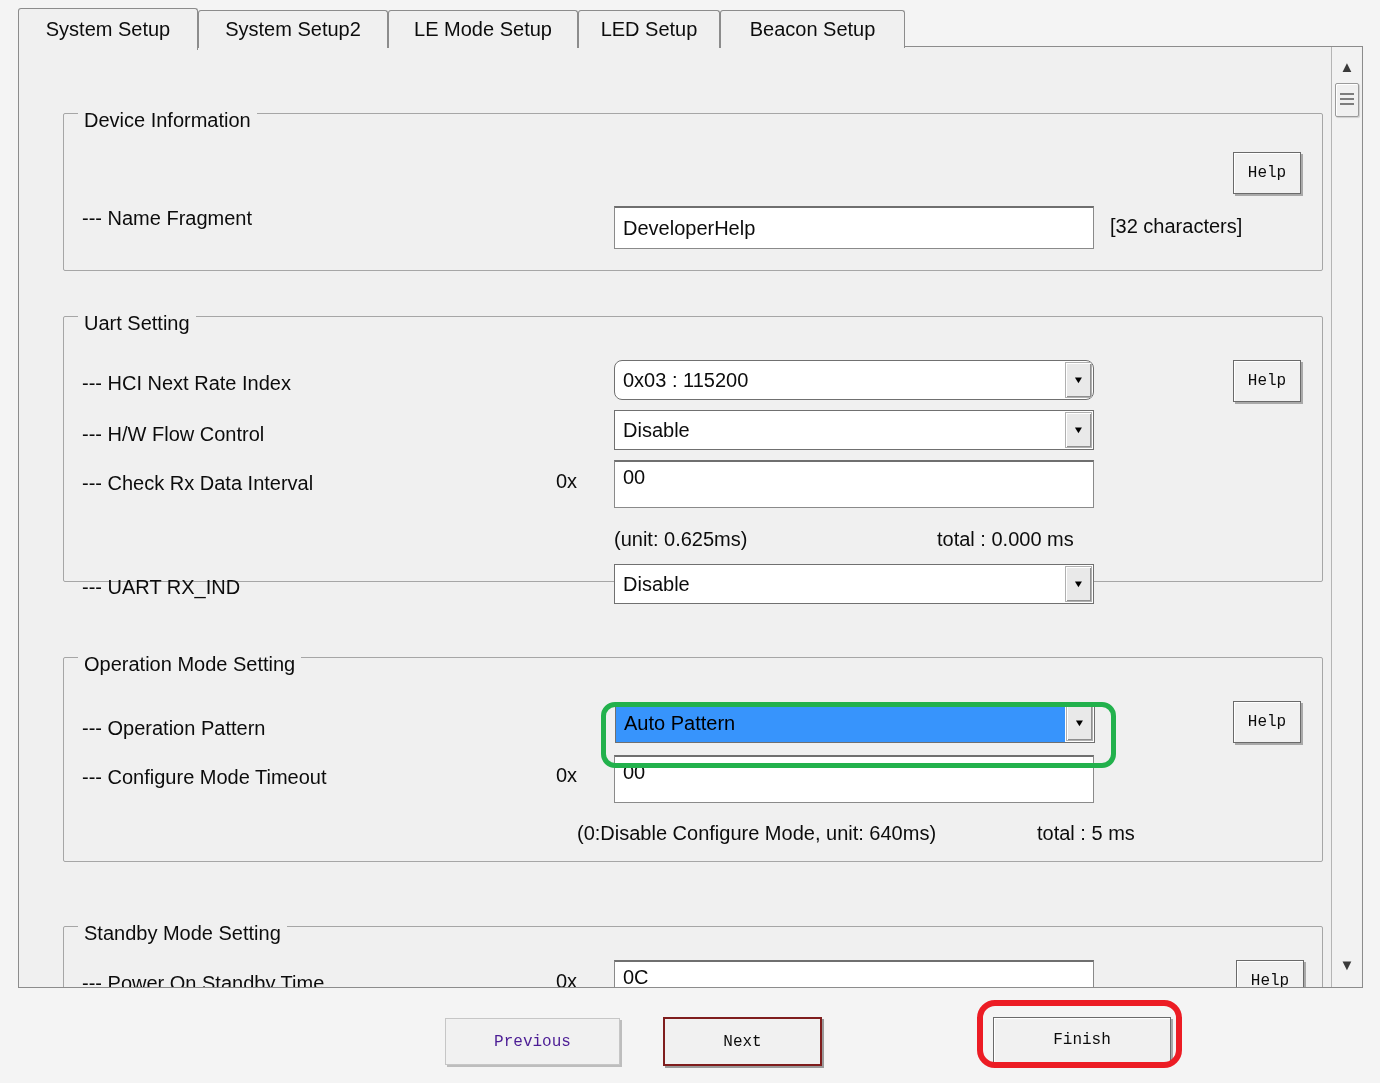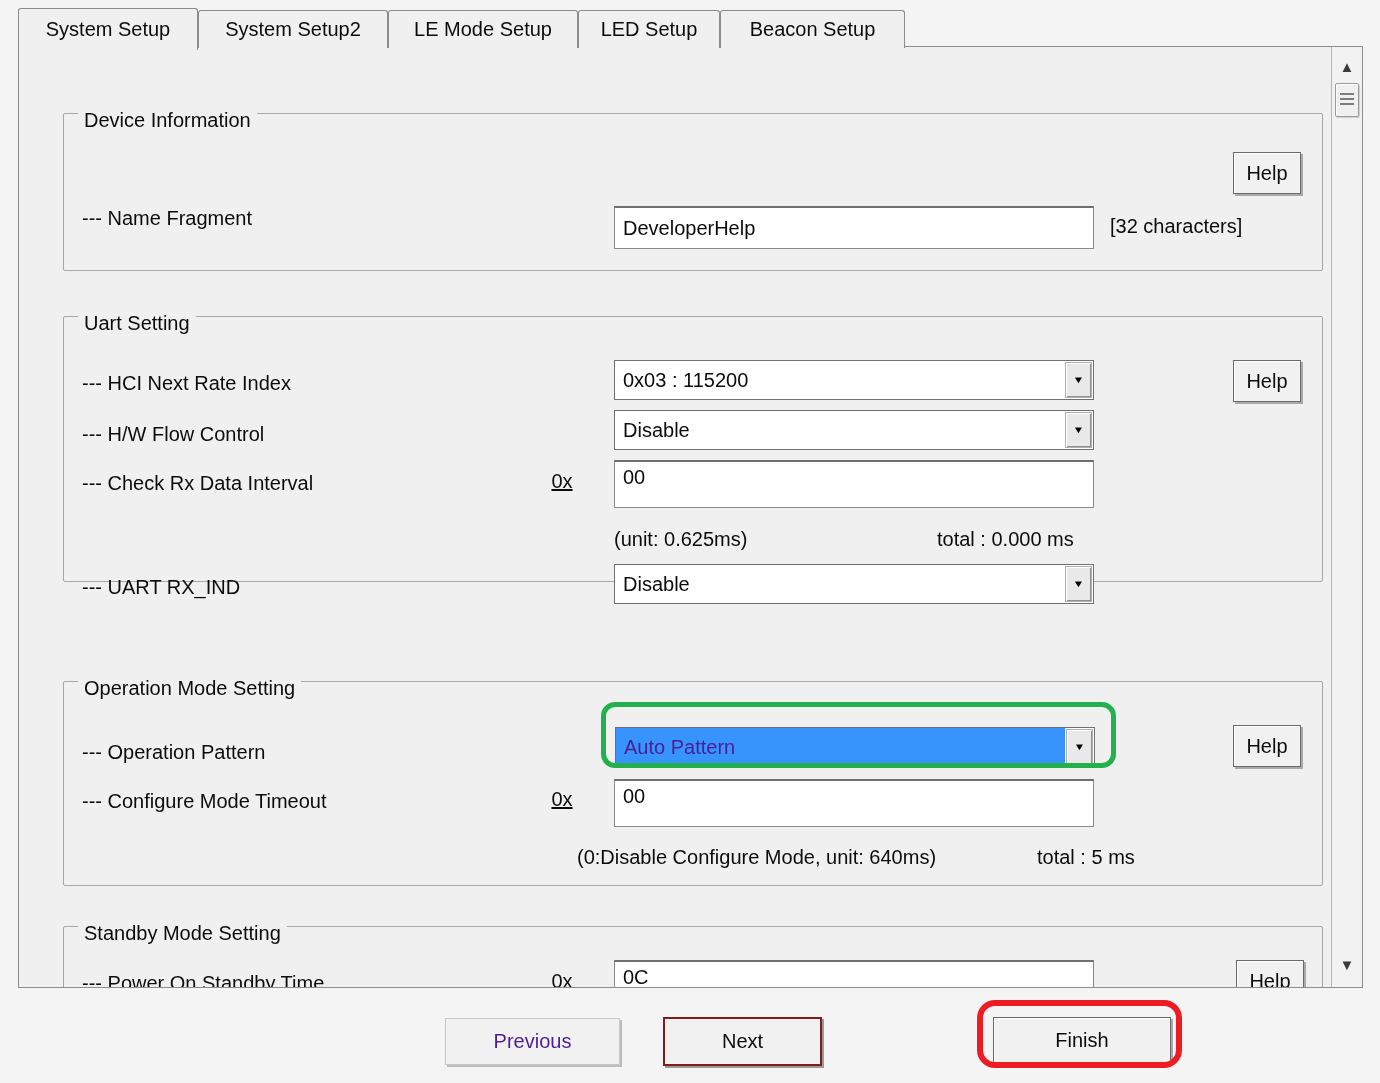--- a/index.html
+++ b/index.html
@@ -62,57 +62,57 @@
   .group-title {
     position:absolute; top:-13px; left:14px; padding:0 6px;
     background:#f0f0f0; font-size:20px; white-space:nowrap;margin-top:8px;
   }
   .g-device { left:62px; top:112px; width:1260px; height:158px; }
   .g-uart { left:62px; top:315px; width:1260px; height:266px; }
   .g-opmode { left:62px; top:670px; width:1260px; height:205px; }
   .g-standby { left:62px; top:925px; width:1260px; height:110px; }
 
   .lbl { position:absolute; font-size:20px; line-height:24px; white-space:nowrap; }
-  .hexpfx { position:absolute; width:30px; text-align:center; font-size:20px; line-height:24px;text-decoration:underline; }
+  .hexpfx { position:absolute; width:30px; text-align:right; font-size:20px; line-height:24px; }
   .note { position:absolute; font-size:20px; line-height:24px; white-space:pre; }
 
   
   .tfield, .tarea {
     position:absolute; background:#ffffff;
     border:1px solid #8a8a8a; border-top:2px solid #6f6f6f;
     font-family:"Liberation Sans", sans-serif; font-size:20px; color:#0c0c0c;
     padding-left:8px; outline:none;
   }
   .tarea { resize:none; overflow:hidden; padding-top:3px; line-height:24px; }
 
   .combo {
     position:absolute; height:40px; width:480px;
     background:#ffffff; border:1px solid #707070;
     display:flex; align-items:stretch; cursor:default;
   }
   .combo-value {
     flex:1; display:flex; align-items:center; padding-left:8px;
     font-size:20px; white-space:nowrap; overflow:hidden;
   }
-  .combo.selected-blue .combo-value { background:#3794fc; color:#4c1d95; }
+  .combo.selected-blue .combo-value { background:#3794fc; color:#000000; }
   .combo-btn {
     width:27px; margin:1px; background:#e9e9e9;
     border:1px solid #b0b0b0;
     box-shadow:inset 1px 1px 0 #ffffff, inset -1px -1px 0 #8f8f8f;
     display:flex; align-items:center; justify-content:center;
   }
   .combo-arrow { font-size:12px; color:#000; line-height:1; transform:scaleY(.8); }
 
   
   .btn {
     position:absolute; background:#f1f1f1;
     border:1px solid #6a6a6a;
     box-shadow:inset 1px 1px 0 #ffffff, 2px 2px 0 #a9a9a9;
     display:flex; align-items:center; justify-content:center;
-    font-size:20px; color:#0c0c0c; cursor:default; white-space:nowrap;
+    font-size:16px; color:#0c0c0c; cursor:default; white-space:nowrap;font-family:Liberation Mono, monospace;
   }
   .btn-help { width:68px; height:42px; }
   .btn-disabled { color:#4c1d95; border-color:#c6c6c6; box-shadow:2px 2px 0 #bdbdbd; }
   .btn-default { border:2px solid #7f1d1d; box-shadow:2px 2px 0 #9a9a9a; }
 
   
   .annot { position:absolute; pointer-events:none; z-index:10; background:transparent; }
   .annot-green { left:601px; top:702px; width:515px; height:66px; border:5px solid #22b14c; border-radius:14px; }
   .annot-red { left:977px; top:1000px; width:205px; height:68px; border:6px solid #ec1c24; border-radius:18px; }
 </style>
@@ -137,21 +137,21 @@
       <div class="lbl" style="left:18px; top:92px;">--- Name Fragment</div>
       <input class="tfield" style="left: 550px; top: 92px; width: 480px; height: 43px;" value="DeveloperHelp">
       <div class="lbl" style="left:1046px; top:100px;">[32 characters]</div>
     </div>
 
     <div class="group g-uart" style="left:44px; top:269px;">
       <div class="group-title">Uart Setting</div>
       <div class="btn btn-help" style="left:1169px; top:43px;">Help</div>
 
       <div class="lbl" style="left:18px; top:54px;">--- HCI Next Rate Index</div>
-      <div class="combo" style="left:550px; top:43px;">
+      <div class="combo" style="left:550px; top:43px;border-radius:8px;">
         <div class="combo-value">0x03 : 115200</div>
         <div class="combo-btn">
             <span class="combo-arrow">▼</span>
           </div>
       </div>
 
       <div class="lbl" style="left:18px; top:105px;">--- H/W Flow Control</div>
       <div class="combo" style="left:550px; top:93px;">
         <div class="combo-value">Disable</div>
         <div class="combo-btn">
@@ -168,21 +168,21 @@
 
       <div class="lbl" style="left:18px; top:258px;">--- UART RX_IND</div>
       <div class="combo" style="left:550px; top:247px;">
         <div class="combo-value">Disable</div>
         <div class="combo-btn">
             <span class="combo-arrow">▼</span>
           </div>
       </div>
     </div>
 
-    <div class="group g-opmode" style="left:44px; top:634px;">
+    <div class="group g-opmode" style="left:44px; top:610px;">
       <div class="group-title">Operation Mode Setting</div>
       <div class="btn btn-help" style="left:1169px; top:43px;">Help</div>
 
       <div class="lbl" style="left:18px; top:58px;">--- Operation Pattern</div>
       <div class="combo selected-blue" style="left:551px; top:45px;">
         <div class="combo-value">Auto Pattern</div>
         <div class="combo-btn">
             <span class="combo-arrow">▼</span>
           </div>
       </div>

